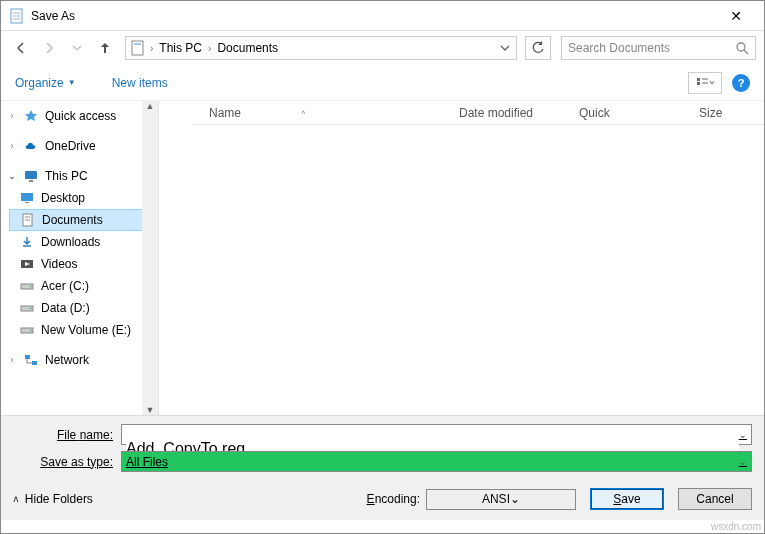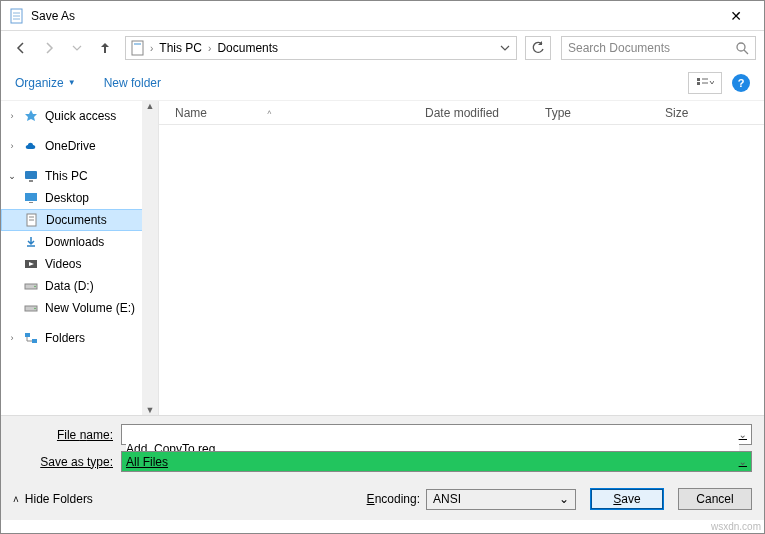--- a/index.html
+++ b/index.html
@@ -13,58 +13,58 @@
 .navbtn.enabled { color: #4a4a4a; }
 .navbtn.disabled { color: #bbb; }
 .address { flex: 1; height: 24px; border: 1px solid #ccc; display: flex; align-items: center; padding: 0 4px; gap: 4px; margin: 0 4px; position: relative; }
 .crumb { color: #000; padding: 0 2px; }
 .crumb-sep { color: #777; font-size: 10px; }
 .addr-dd { margin-left: auto; color: #555; margin-right: 2px; }
 .refresh { width: 26px; height: 24px; border: 1px solid #ccc; display: flex; align-items: center; justify-content: center; color: #555; }
 .search { width: 195px; height: 24px; border: 1px solid #ccc; margin-left: 6px; display: flex; align-items: center; padding: 0 6px; color: #888; }
 .search input { border: none; outline: none; flex: 1; color: #555; font-size: 12px; }
 .search input::placeholder { color: #888; }
-.toolbar { height: 36px; display: flex; align-items: center; padding: 0 14px; gap: 28px; border-bottom: 1px solid #f0f0f0; }
+.toolbar { height: 36px; display: flex; align-items: center; padding: 0 14px; gap: 36px; border-bottom: 1px solid #f0f0f0; }
 .tool { color: #1e73be; font-size: 12px; display: flex; align-items: center; gap: 4px; }
 .tool .dd { font-size: 8px; color: #1e73be; }
 .toolbar-right { margin-left: auto; display: flex; align-items: center; gap: 10px; }
 .viewbtn { width: 34px; height: 22px; border: 1px solid #ccc; display: flex; align-items: center; justify-content: center; font-size: 10px; }
 .help { width: 18px; height: 18px; border-radius: 50%; background: #1e88e5; color: #fff; font-weight: bold; display: flex; align-items: center; justify-content: center; font-size: 11px; }
 .body { display: flex; height: 314px; }
 .sidebar { width: 158px; border-right: 1px solid #e5e5e5; overflow: hidden; padding-top: 4px; position: relative; }
 .side-scroll { position: absolute; right: 0; top: 0; bottom: 0; width: 16px; background: #f0f0f0; display: flex; flex-direction: column; align-items: center; justify-content: space-between; }
 .side-scroll span { font-size: 9px; color: #666; }
 .sidebar ul { list-style: none; }
 .sidebar li { display: flex; align-items: center; height: 22px; gap: 6px; padding-left: 6px; padding-right: 16px; white-space: nowrap; }
-.sidebar li.indent { padding-left: 22px; }
+.sidebar li.indent { padding-left: 10px; margin-left: 8px; }
 .sidebar li.selected { background: #cce8ff; border: 1px solid #99d1ff; }
 .sidebar li .exp { width: 10px; font-size: 9px; color: #666; text-align: center; }
 .sidebar li .iconbox { width: 16px; height: 16px; display: flex; align-items: center; justify-content: center; }
 .sidebar li.spacer { height: 8px; }
-.filepane { flex: 1; display: flex; flex-direction: column; }
+.filepane { flex: 1; display: flex; flex-direction: column; margin-left: 34px; }
 .colhead { height: 24px; display: flex; align-items: center; border-bottom: 1px solid #e8e8e8; color: #555; font-size: 12px; }
 .colhead .col { padding-left: 16px; }
 .col.name { flex: 0 0 250px; display: flex; align-items: center; gap: 60px; }
 .col.date { flex: 0 0 120px; }
 .col.type { flex: 0 0 120px; }
 .col.size { flex: 0 0 80px; }
 .sortcaret { font-size: 8px; color: #888; }
 .empty { text-align: center; color: #666; padding-top: 28px; font-size: 12px; }
 .footer { border-top: 1px solid #ddd; background: #f0f0f0; padding: 8px 12px 0; }
 .frow { display: flex; align-items: center; margin-bottom: 6px; text-decoration: underline; }
 .frow .lbl { width: 108px; text-align: right; padding-right: 8px; font-size: 12px; }
 .frow .lbl u { text-decoration: underline; }
 .frow .field { flex: 1; height: 21px; border: 1px solid #888; background: #fff; display: flex; align-items: center; padding: 0 4px; }
-.frow .field input { border: none; outline: none; flex: 1; font-size: 12px; margin-top: 28px; }
+.frow .field input { border: none; outline: none; flex: 1; font-size: 16px; margin-top: 28px; }
 .frow .field .dd { color: #555; font-size: 10px; }
 .footerbtns { display: flex; align-items: center; padding: 10px 0 10px; }
 .hidefolders { display: flex; align-items: center; gap: 6px; font-size: 12px; }
 .hidefolders .caret { font-size: 10px; }
 .enc-group { margin-left: auto; display: flex; align-items: center; gap: 6px; }
-.enc-select { border: 1px solid #888; background: #efefef; width: 150px; height: 21px; display: flex; align-items: center; padding: 0 6px; justify-content: space-between; }
+.enc-select { border: 1px solid #888; background: #efefef; width: 150px; height: 21px; display: flex; align-items: center; padding: 0 6px; justify-content: center; }
 .btn { width: 74px; height: 22px; border: 1px solid #888; background: #e1e1e1; display: flex; align-items: center; justify-content: center; margin-left: 8px; font-size: 12px; }
 .btn.primary { border: 1px solid #0078d7; background: #e5f1fb; outline: 1px solid #005499; outline-offset: -2px; }
 .watermark { position: absolute; right: 4px; bottom: 2px; font-size: 10px; color: #bbb; }
 svg { display: block; }
 </style>
 </head>
 <body>
 
 <div class="titlebar">
   <span class="icon">
@@ -132,21 +132,21 @@
         </svg>
       </span>
   </div>
 </div>
 
 <div class="toolbar">
   <span class="tool">
       <span>Organize</span>
       <span class="dd">▼</span>
     </span>
-  <span class="tool">New folder</span>
+  <span class="tool">New items</span>
   <div class="toolbar-right">
     <span class="viewbtn">
         <svg width="18" height="12" viewBox="0 0 18 12">
           <rect x="1" y="1" width="3" height="3" fill="#666"></rect>
           <rect x="1" y="5" width="3" height="3" fill="#666"></rect>
           <line x1="6" y1="2" x2="12" y2="2" stroke="#666"></line>
           <line x1="6" y1="6" x2="12" y2="6" stroke="#666"></line>
           <path d="M14 4 L16 7 L18 4" stroke="#666" fill="none"></path>
         </svg>
       </span>
@@ -224,20 +224,29 @@
           </span>
           <span>Videos</span>
         </li>
       <li class="indent">
           <span class="iconbox">
             <svg width="14" height="14" viewBox="0 0 14 14">
               <rect x="1" y="5" width="12" height="5" fill="#ccc" stroke="#888"></rect>
               <circle cx="11" cy="7.5" r="0.8" fill="#5a5"></circle>
             </svg>
           </span>
+          <span>Acer (C:)</span>
+        </li>
+      <li class="indent">
+          <span class="iconbox">
+            <svg width="14" height="14" viewBox="0 0 14 14">
+              <rect x="1" y="5" width="12" height="5" fill="#ccc" stroke="#888"></rect>
+              <circle cx="11" cy="7.5" r="0.8" fill="#5a5"></circle>
+            </svg>
+          </span>
           <span>Data (D:)</span>
         </li>
       <li class="indent">
           <span class="iconbox">
             <svg width="14" height="14" viewBox="0 0 14 14">
               <rect x="1" y="5" width="12" height="5" fill="#ccc" stroke="#888"></rect>
               <circle cx="11" cy="7.5" r="0.8" fill="#5a5"></circle>
             </svg>
           </span>
           <span>New Volume (E:)</span>
@@ -245,36 +254,36 @@
       <li class="spacer"></li>
       <li>
           <span class="exp">›</span>
           <span class="iconbox">
             <svg width="14" height="14" viewBox="0 0 14 14">
               <rect x="1" y="2" width="5" height="4" fill="#3a95d8"></rect>
               <rect x="8" y="8" width="5" height="4" fill="#3a95d8"></rect>
               <path d="M3 6 L3 10 L8 10" stroke="#888" fill="none"></path>
             </svg>
           </span>
-          <span>Folders</span>
+          <span>Network</span>
         </li>
     </ul>
     <div class="side-scroll">
         <span>▲</span>
         <span>▼</span>
       </div>
   </div>
   <div class="filepane">
     <div class="colhead">
       <div class="col name">
           <span>Name</span>
           <span class="sortcaret">˄</span>
         </div>
       <div class="col date">Date modified</div>
-      <div class="col type">Type</div>
+      <div class="col type">Quick</div>
       <div class="col size">Size</div>
     </div>
   </div>
 </div>
 
 <div class="footer">
   <div class="frow">
     <div class="lbl"><span>File </span><u>n</u><span>ame:</span></div>
     <div class="field">
         <input value="Add_CopyTo.reg" style="">

